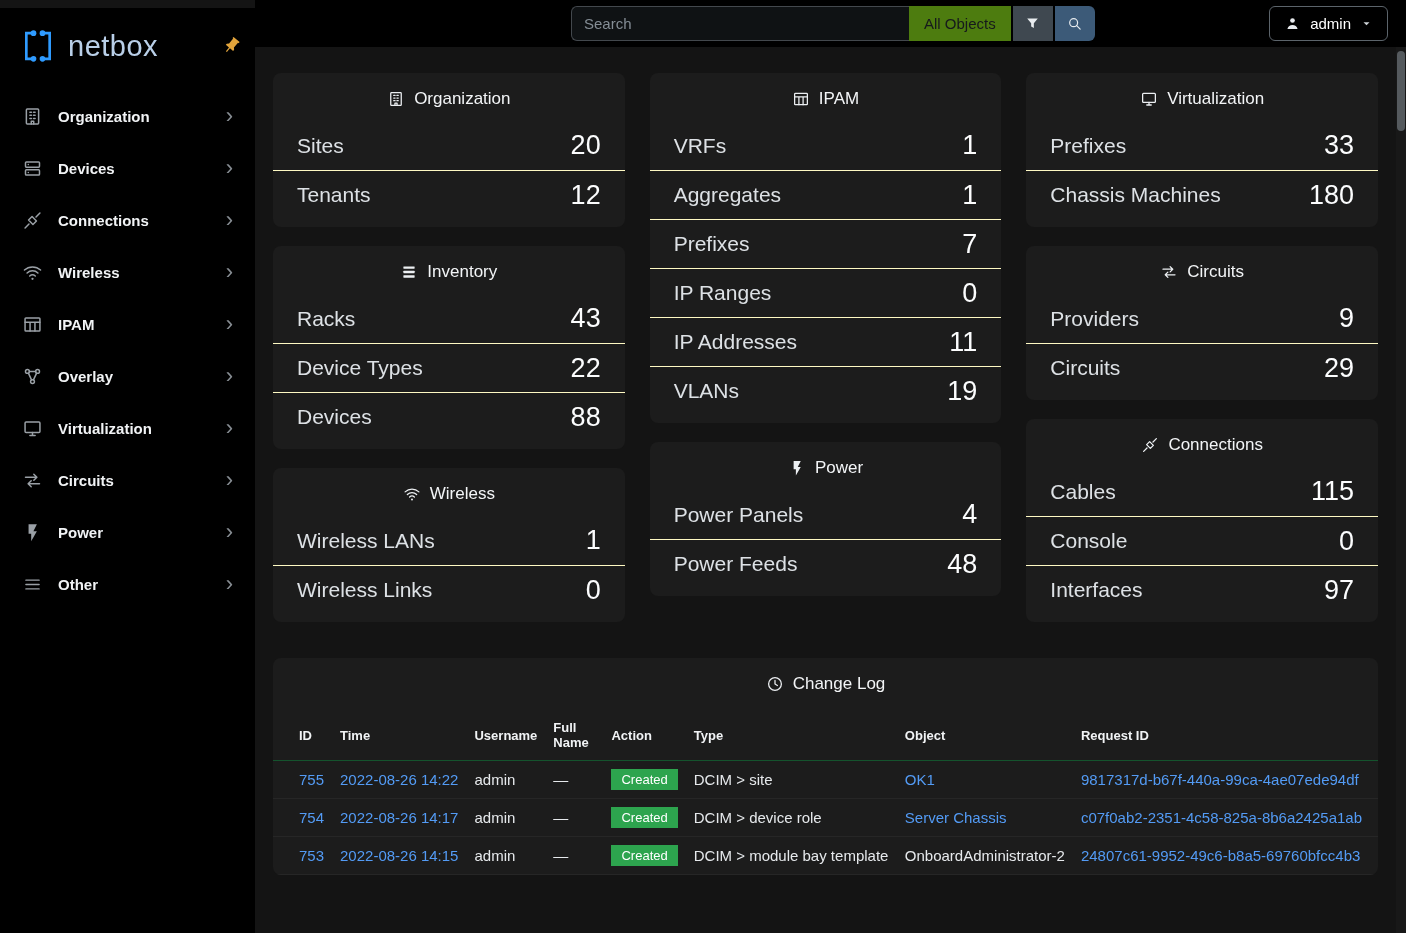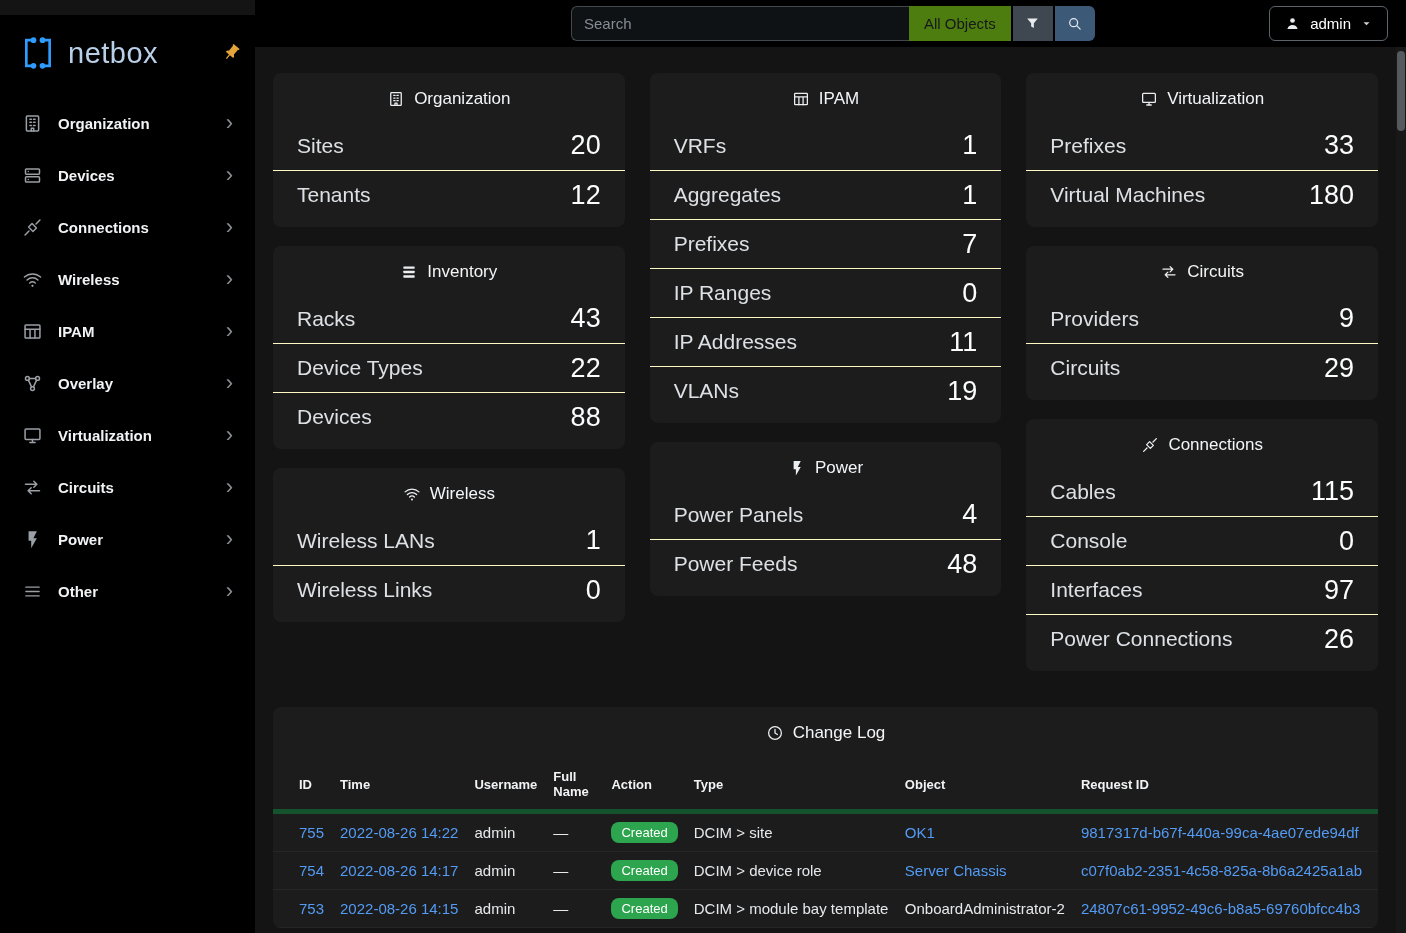--- a/index.html
+++ b/index.html
@@ -5,21 +5,21 @@
   * { box-sizing: border-box; margin: 0; padding: 0; }
   html, body {
     width: 1406px; height: 933px; overflow: hidden;
     background: #141414;
     font-family: "Liberation Sans", "DejaVu Sans", sans-serif;
     color: #e9ecef;
   }
   .ico { display: inline-flex; }
 
   
-  .sidebar { position: fixed; left: 0; top: 15px; bottom: 0; width: 255px; background: #000; z-index: 10; }
+  .sidebar { position: fixed; left: 0; top: 8px; bottom: 0; width: 255px; background: #000; z-index: 10; }
   .logo-row { display: flex; align-items: center; gap: 10px; padding: 18px 14px 18px 18px; position: relative; }
   .logo-mark { width: 40px; height: 40px; }
   .logo-text { font-size: 29px; color: #b9cfe8; font-weight: 400; letter-spacing: .5px; cursor: pointer; }
   .pin { position: absolute; right: 14px; top: 28px; width: 19px; height: 19px; color: #e2a43b; cursor: pointer; }
   .nav-list { padding-top: 6px; }
   .nav-item { display: flex; align-items: center; height: 52px; padding: 0 20px 0 22px; cursor: pointer; }
   .nav-item .ico { width: 21px; height: 21px; color: #9aa0a6; margin-right: 15px; flex: none; }
   .nav-item .lbl { flex: 1; font-size: 15px; font-weight: 700; color: #f1f3f5; }
   .nav-item .chev { color: #878d93; font-size: 22px; line-height: 1; margin-right: 2px; }
 
@@ -48,32 +48,32 @@
   .card-title { font-size: 17px; font-weight: 500; color: #f3f5f7; }
   .card-body { padding: 2px 0 8px; }
   .stat-row { display: flex; align-items: center; justify-content: space-between; padding: 5px 24px; min-height: 49px; }
   .stat-row + .stat-row { border-top: 1px solid #fef9c3; }
   .stat-label { font-size: 21px; color: #dde1e5; }
   .stat-value { font-size: 27px; color: #fcfdfe; text-decoration: none; font-weight: 400; cursor: pointer; }
 
   
   .log-card { margin: 36px 28px 8px 18px; background: #1c1c1c; border-radius: 8px; overflow: hidden; }
   .log-table { width: 100%; border-collapse: collapse; margin-top: 6px; }
-  .log-table thead th { font-size: 13px; font-weight: 700; color: #f1f3f5; text-align: left; padding: 10px 16px 10px 0; border-bottom: 5px solid #14532d; }
+  .log-table thead th { font-size: 13px; font-weight: 700; color: #f1f3f5; text-align: left; padding: 10px 16px 10px 0; border-bottom: 1px solid #14532d; }
   .log-table th:first-child, .log-table td:first-child { padding-left: 26px; }
   .log-table tbody td { font-size: 15px; color: #e6e9ec; padding: 8px 16px 8px 0; border-bottom: 1px solid #262626; white-space: nowrap; }
   .log-table th:nth-child(1){ width: 56px; }
   .log-table th:nth-child(2){ width: 130px; }
   .log-table th:nth-child(3){ width: 74px; }
   .log-table th:nth-child(4){ width: 72px; }
   .log-table th:nth-child(5){ width: 74px; }
   .log-table th:nth-child(6){ width: 212px; }
   .log-table th:nth-child(7){ width: 174px; }
   .lnk { color: var(--link, #539bf5); text-decoration: none; cursor: pointer; }
-  .badge { display: inline-block; background: var(--badge, #2da44e); color: #fff; font-size: 13px; padding: 3px 10px; border-radius: 8px; }
+  .badge { display: inline-block; background: var(--badge, #2da44e); color: #fff; font-size: 13px; padding: 3px 10px; border-radius: 0; }
 
   
   .scroll-track { position: fixed; right: 0; top: 47px; bottom: 0; width: 10px; background: #181818; }
   .scroll-thumb { position: fixed; right: 1px; top: 51px; width: 8px; height: 80px; background: #555a5e; border-radius: 4px; cursor: pointer; }
 </style>
 </head>
 <body>
 
 <nav class="sidebar">
   <div class="logo-row">
@@ -396,21 +396,21 @@
             </span>
       <span class="card-title">Virtualization</span>
     </div>
     <div class="card-body">
   <div class="stat-row">
     <span class="stat-label">Prefixes</span>
     <a class="stat-value">33</a>
   </div>
 
   <div class="stat-row">
-    <span class="stat-label">Virtual Machines</span>
+    <span class="stat-label">Chassis Machines</span>
     <a class="stat-value">180</a>
   </div>
 </div>
   </section>
 
   <section class="card">
     <div class="card-head">
       <span class="ico">
               <svg viewBox="0 0 24 24" fill="none" stroke="currentColor" stroke-width="1.7" stroke-linecap="round" stroke-linejoin="round" width="100%" height="100%">
                 <path d="M4 8.3h12.5M13.5 4.8l3.5 3.5-3.5 3.5M20 15.7H7.5M10.5 12.2L7 15.7l3.5 3.5"></path>
@@ -449,24 +449,20 @@
   <div class="stat-row">
     <span class="stat-label">Console</span>
     <a class="stat-value">0</a>
   </div>
 
   <div class="stat-row">
     <span class="stat-label">Interfaces</span>
     <a class="stat-value">97</a>
   </div>
 
-  <div class="stat-row">
-    <span class="stat-label">Power Connections</span>
-    <a class="stat-value">26</a>
-  </div>
 </div>
   </section>
 </div>
   </div>
 
   <section class="log-card">
     <div class="card-head">
       <span class="ico">
           <svg viewBox="0 0 24 24" fill="none" stroke="currentColor" stroke-width="1.7" stroke-linecap="round" stroke-linejoin="round" width="100%" height="100%">
             <circle cx="12" cy="12" r="8.5"></circle>

